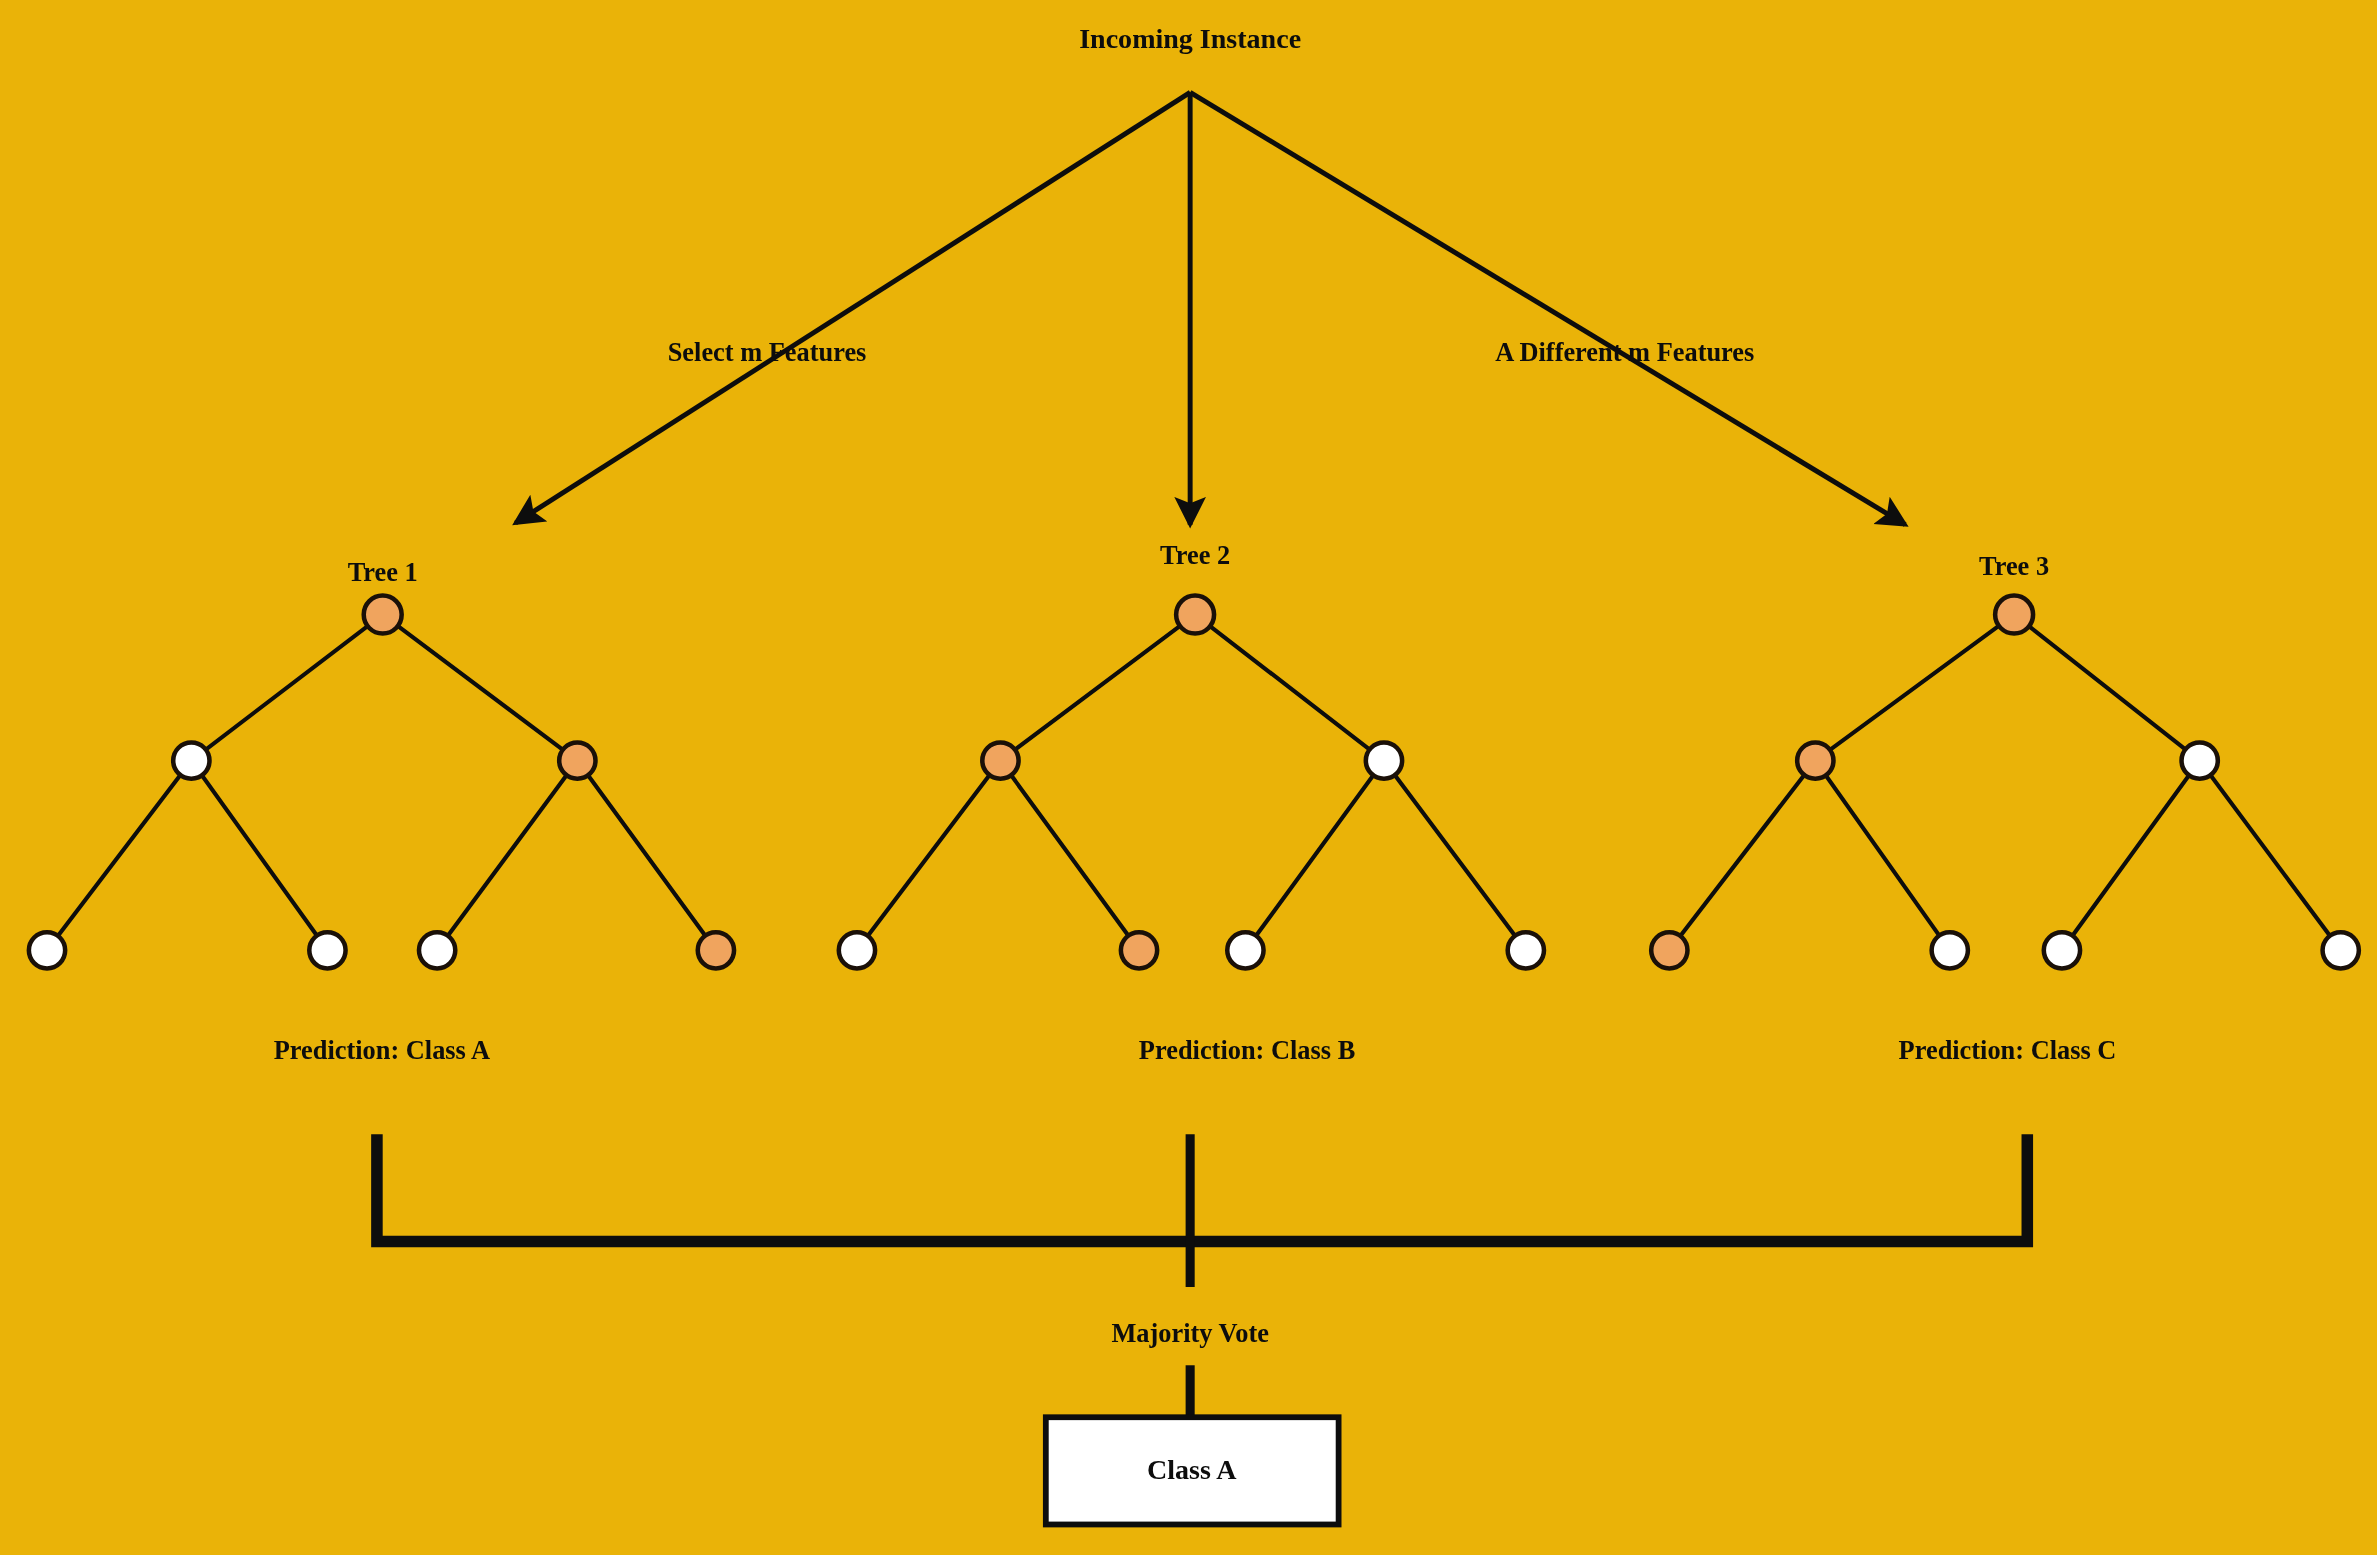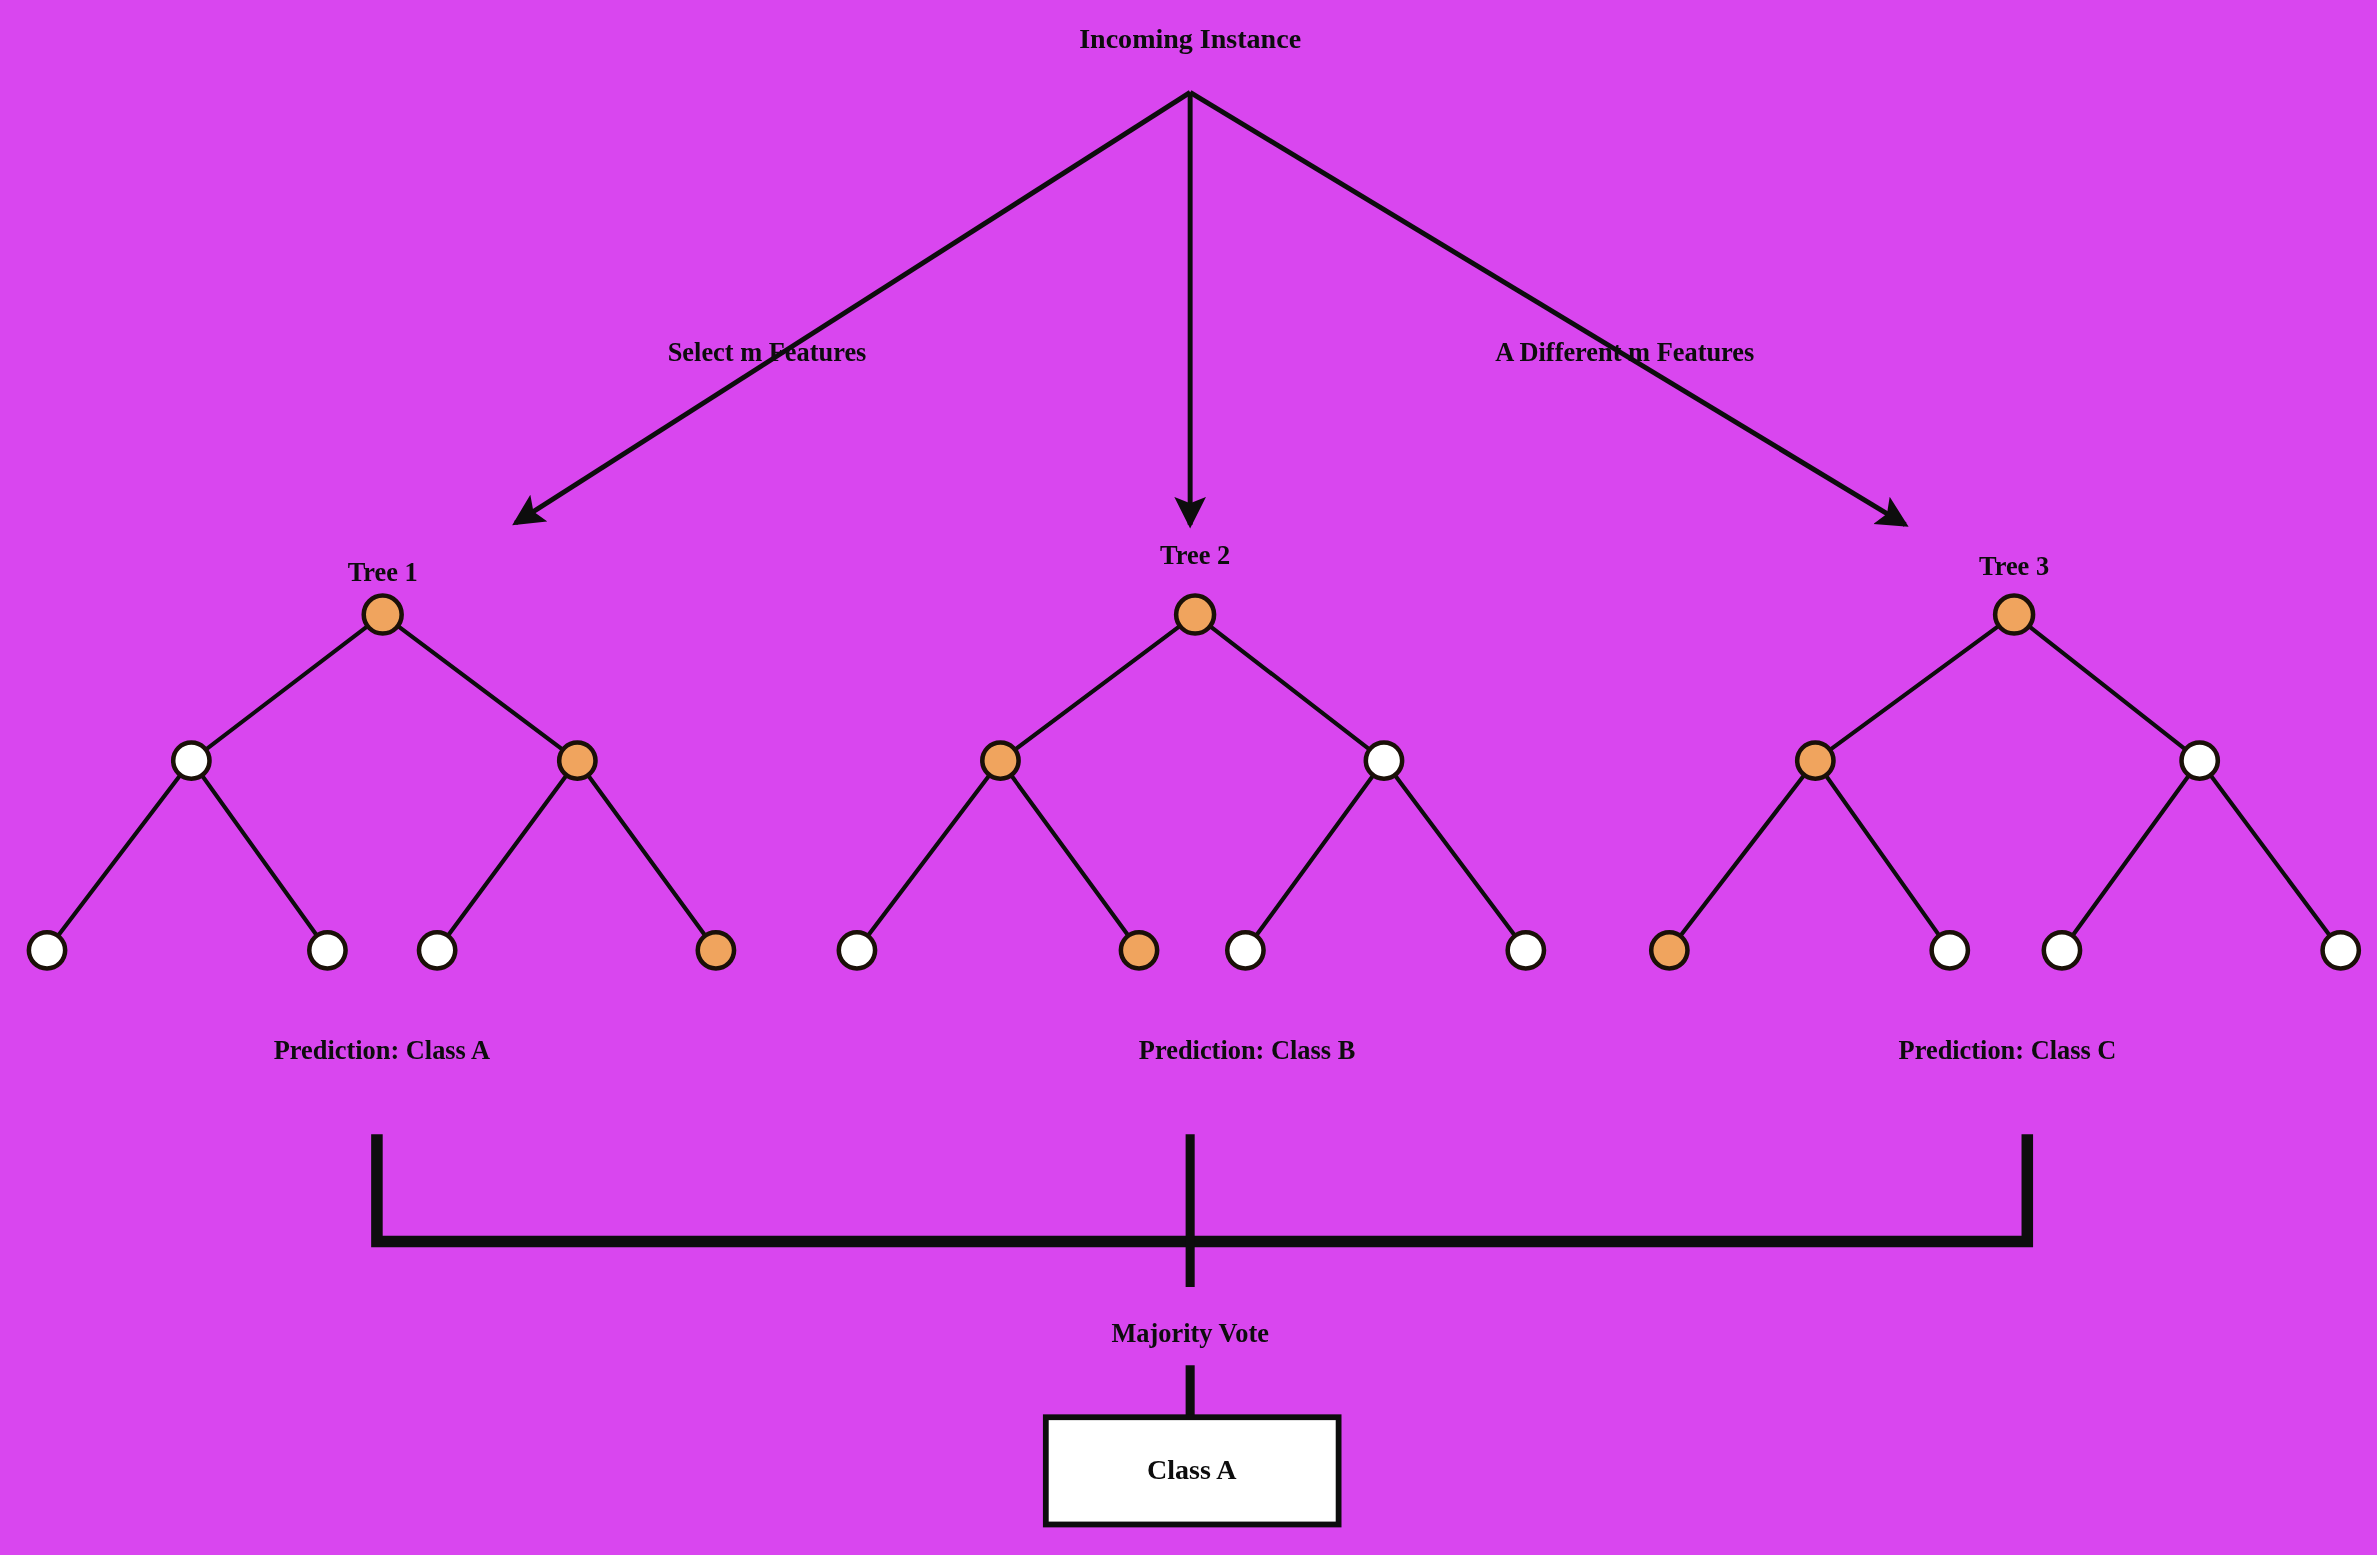--- a/index.html
+++ b/index.html
@@ -10,21 +10,21 @@
   body {
     width: 2377px;
     height: 1555px;
     font-family: "Liberation Serif", "DejaVu Serif", serif;
     overflow: hidden;
   }
   #diagram-root {
     position: relative;
     width: 2377px;
     height: 1555px;
-    background: #d946ef;
+    background: #eab308;
     text-decoration: underline;
   }
   svg.diagram-canvas {
     position: absolute;
     left: 0;
     top: 0;
     width: 2377px;
     height: 1555px;
     display: block;
   }

